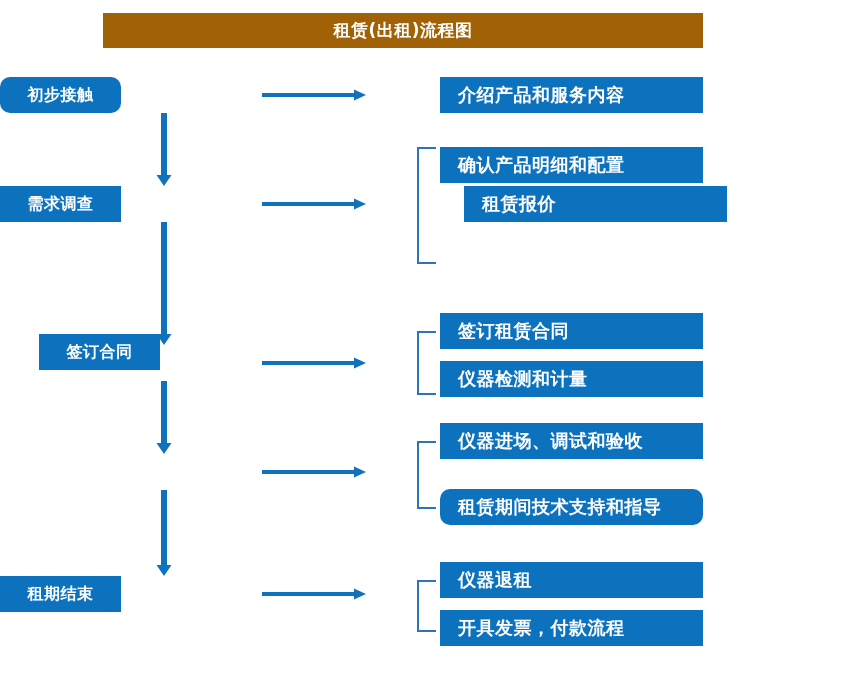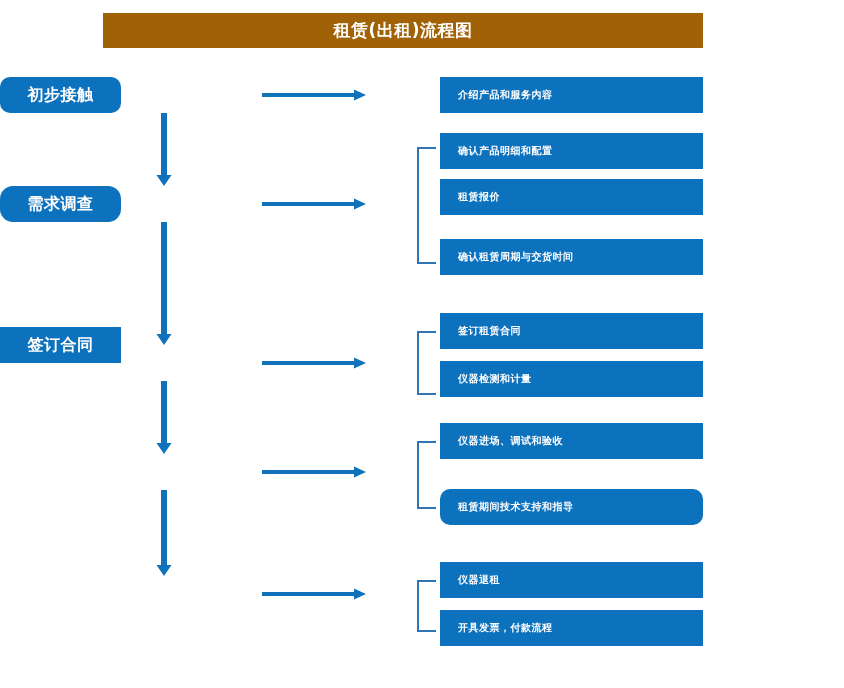--- a/index.html
+++ b/index.html
@@ -47,21 +47,21 @@
     justify-content: center;
     letter-spacing: 0.5px;
   }
   .detail-box {
     position: absolute;
     left: 440px;
     width: 263px;
     height: 36px;
     background: #0d72bd;
     color: #ffffff;
-    font-size: 10px;
+    font-size: 18px;
     font-weight: bold;
     display: flex;
     align-items: center;
     justify-content: flex-start;
     padding-left: 18px;
     box-sizing: border-box;
     letter-spacing: 0.5px;
   }
   .arrow-right {
     position: absolute;
@@ -96,37 +96,36 @@
   <svg class="arrow-right" style="top:87px;" viewBox="0 0 104 16">
     <path d="M0 6 L92 6 L92 2.5 L104 8 L92 13.5 L92 10 L0 10 Z" fill="#1072bb"></path>
   </svg>
 
   <svg class="arrow-down" style="top:113px; height:73px;" viewBox="0 0 18 73">
     <path d="M6 0 L12 0 L12 62 L16.5 62 L9 73 L1.5 62 L6 62 Z" fill="#1072bb"></path>
   </svg>
 
   <div class="detail-box" style="top:77px;">介绍产品和服务内容</div>
 
-  <div class="stage-box" style="top:186px;border-radius:13px;">需求调查</div>
+  <div class="stage-box" style="top:186px;">需求调查</div>
 
   <svg class="arrow-right" style="top:196px;" viewBox="0 0 104 16">
     <path d="M0 6 L92 6 L92 2.5 L104 8 L92 13.5 L92 10 L0 10 Z" fill="#1072bb"></path>
   </svg>
 
   <svg class="arrow-down" style="top:222px; height:123px;" viewBox="0 0 18 123">
     <path d="M6 0 L12 0 L12 112 L16.5 112 L9 123 L1.5 112 L6 112 Z" fill="#1072bb"></path>
   </svg>
 
   <div class="bracket" style="top:147px; height:117px;"></div>
 
-  <div class="detail-box" style="top:133px;">确认产品明细和配置</div>
-  <div class="detail-box" style="top:179px;">租赁报价</div>
-  <div class="detail-box" style="top:239px;">确认租赁周期与交货时间</div>
+  <div class="detail-box" style="top:147px;">确认产品明细和配置</div>
+  <div class="detail-box" style="top:186px;margin-left:24px;">租赁报价</div>
 
-  <div class="stage-box" style="top:327px;">签订合同</div>
+  <div class="stage-box" style="top:334px;margin-left:39px;">签订合同</div>
 
   <svg class="arrow-right" style="top:355px;" viewBox="0 0 104 16">
     <path d="M0 6 L92 6 L92 2.5 L104 8 L92 13.5 L92 10 L0 10 Z" fill="#1072bb"></path>
   </svg>
 
   <svg class="arrow-down" style="top:381px; height:73px;" viewBox="0 0 18 73">
     <path d="M6 0 L12 0 L12 62 L16.5 62 L9 73 L1.5 62 L6 62 Z" fill="#1072bb"></path>
   </svg>
 
   <div class="bracket" style="top:331px; height:64px;"></div>
@@ -141,20 +140,21 @@
 
   <svg class="arrow-down" style="top:490px; height:86px;" viewBox="0 0 18 86">
     <path d="M6 0 L12 0 L12 75 L16.5 75 L9 86 L1.5 75 L6 75 Z" fill="#1072bb"></path>
   </svg>
 
   <div class="bracket" style="top:441px; height:68px;"></div>
 
   <div class="detail-box" style="top:423px;">仪器进场、调试和验收</div>
   <div class="detail-box" style="top:489px;border-radius:10px;">租赁期间技术支持和指导</div>
 
+  <div class="stage-box" style="top:576px;">租期结束</div>
 
   <svg class="arrow-right" style="top:586px;" viewBox="0 0 104 16">
     <path d="M0 6 L92 6 L92 2.5 L104 8 L92 13.5 L92 10 L0 10 Z" fill="#1072bb"></path>
   </svg>
 
   <div class="bracket" style="top:580px; height:52px;"></div>
 
   <div class="detail-box" style="top:562px;text-align:right;">仪器退租</div>
   <div class="detail-box" style="top:610px;">开具发票，付款流程</div>
 

